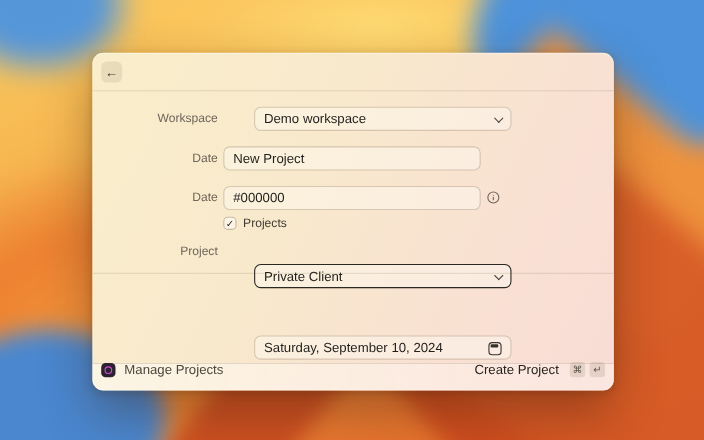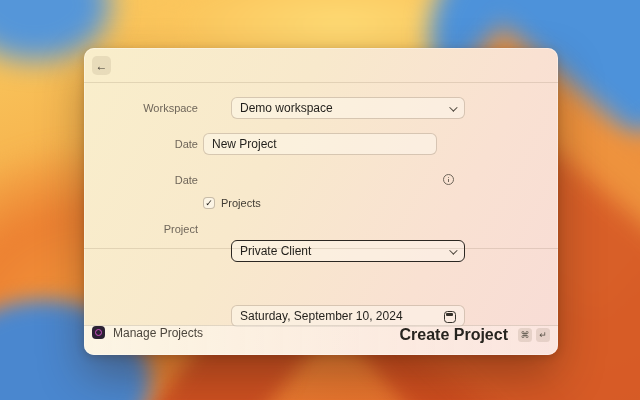--- a/index.html
+++ b/index.html
@@ -71,30 +71,30 @@
   .checkbox-label { font-size:11px; color:#413c34; }
 
   .divider { position:absolute; left:0; width:100%; height:1px; background:rgba(90,70,40,.14); }
 
   .cal-icon { position:absolute; right:8px; top:5px; width:12px; height:12px;
     border:1.4px solid #35312a; border-radius:3.5px; }
   .cal-icon::before { content:""; position:absolute; left:1.2px; top:1.4px; width:6.8px;
     height:2.4px; background:#35312a; border-radius:1px; }
 
   
-  .win-footer { position:absolute; left:0; bottom:0; width:100%; height:30px;
+  .win-footer { position:absolute; left:0; bottom:0; width:100%; height:20px;
     border-top:1px solid rgba(90,70,40,.16);
     background:linear-gradient(90deg,rgba(255,253,247,.55),rgba(255,240,235,.45));
-    display:flex; align-items:flex-start; padding:0 8px; }
+    display:flex; align-items:flex-end; padding:12px 8px; }
   .app-icon { width:13px; height:13px; border-radius:4px; background:#2b2133;
     display:flex; align-items:center; justify-content:center; margin-right:8px; }
   .app-icon .ring { width:7px; height:7px; border-radius:50%; border:1.8px solid #cf4fc7; }
   .app-name { font-size:12px; color:#4c463d; }
   .footer-right { margin-left:auto; display:flex; align-items:center; gap:4px; }
-  .primary-action { font-size:16px; font-weight:700; color:#27241f; margin-right:6px; }
+  .primary-action { font-size:12px; font-weight:400; color:#27241f; margin-right:6px; }
   .keycap { width:14px; height:14px; border-radius:3.5px; background:rgba(90,70,40,.13);
     display:flex; align-items:center; justify-content:center; font-size:9px; color:#5550456;
     color:#575146; }
 </style>
 </head>
 <body>
 
 <div class="wallpaper">
   <div class="wp-layer wp-yellow-crest"></div>
   <div class="wp-layer wp-blue-tl"></div>
@@ -118,20 +118,21 @@
   <div class="row-label" style="top:49px">Workspace</div>
   <div class="field select-field" style="top:49px">
     <span>Demo workspace</span>
     <span class="chevron"></span>
   </div>
 
   <div class="row-label" style="top:85px">Date</div>
   <input class="field field-input" style="top: 85px;" readonly="" value="New Project">
 
   <div class="row-label" style="top:121px">Date</div>
+  <input class="field field-input" style="top: 121px;" readonly="" value="#000000">
   <div class="info-icon" style="top:126px"></div>
 
   <div class="checkbox-row" style="top:149px">
     <div class="checkbox">
       <span>✓</span>
     </div>
     <span class="checkbox-label">Projects</span>
   </div>
 
   <div class="row-label" style="top:170px">Project</div>

